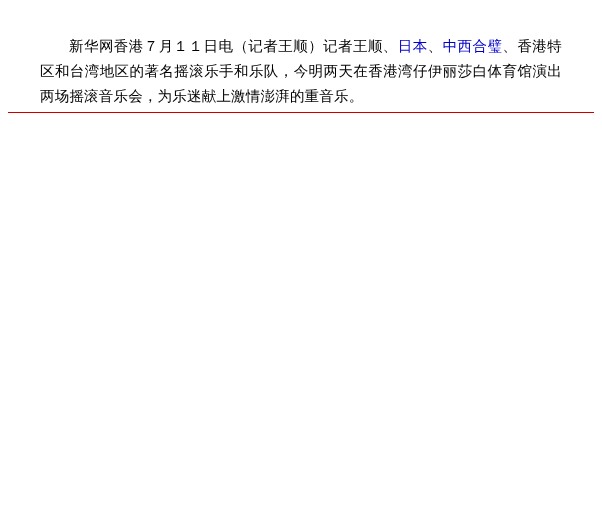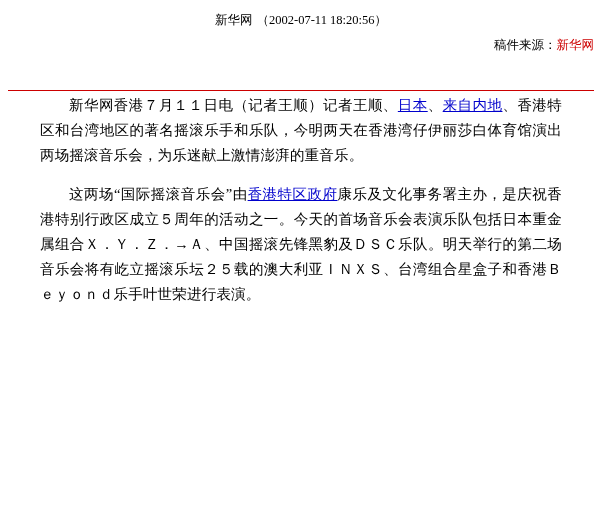--- a/index.html
+++ b/index.html
@@ -78,46 +78,36 @@
     margin: 0 0 14px 0;
     font-size: 14.5px;
     line-height: 25px;
     text-indent: 2em;
     text-align: justify;
     color: #000000;
     letter-spacing: 0.2px;
   }
   .link {
     color: #0000cc;
-    text-decoration: underline;
     cursor: pointer;
   }
   .wide {
     letter-spacing: 1.4px;
   }
 </style>
 </head>
 <body>
 
 <div class="page">
 
 
-  <div class="byline">
-    <span class="src">新华网</span><span class="time">（2002-07-11 18:20:56）</span>
-  </div>
 
-  <div class="source-row">
-    <div class="source-note">
-      <span>稿件来源：</span><span class="emph">新华网</span>
-    </div>
-  </div>
 
   <div class="rule"></div>
 
   <div class="article">
 
-    <p><span>新华网香港７月１１日电（记者王顺）记者王顺、</span><span class="link">日本</span><span>、</span><span class="link">来自内地</span><span>、香港特区和台湾地区的著名摇滚乐手和乐队，今明两天在香港湾仔伊丽莎白体育馆演出两场摇滚音乐会，为乐迷献上激情澎湃的重音乐。</span></p>
+    <p><span>新华网香港７月１１日电（记者王顺）记者王顺、</span><span class="link">日本</span><span>、</span><span class="link">中西合璧</span><span>、香港特区和台湾地区的著名摇滚乐手和乐队，今明两天在香港湾仔伊丽莎白体育馆演出两场摇滚音乐会，为乐迷献上激情澎湃的重音乐。</span></p>
 
-    <p><span>这两场“国际摇滚音乐会”由</span><span class="link">香港特区政府</span><span>康乐及文化事务署主办，是庆祝香港特别行政区成立５周年的活动之一。今天的首场音乐会表演乐队包括日本重金属组合Ｘ．Ｙ．Ｚ．→Ａ、中国摇滚先锋黑豹及ＤＳＣ乐队。明天举行的第二场音乐会将有屹立摇滚乐坛２５载的澳大利亚ＩＮＸＳ、台湾组合星盒子和香港Ｂｅｙｏｎｄ乐手叶世荣进行表演。</span></p>
 
 
   </div>
 </div>
 
 </body></html>

